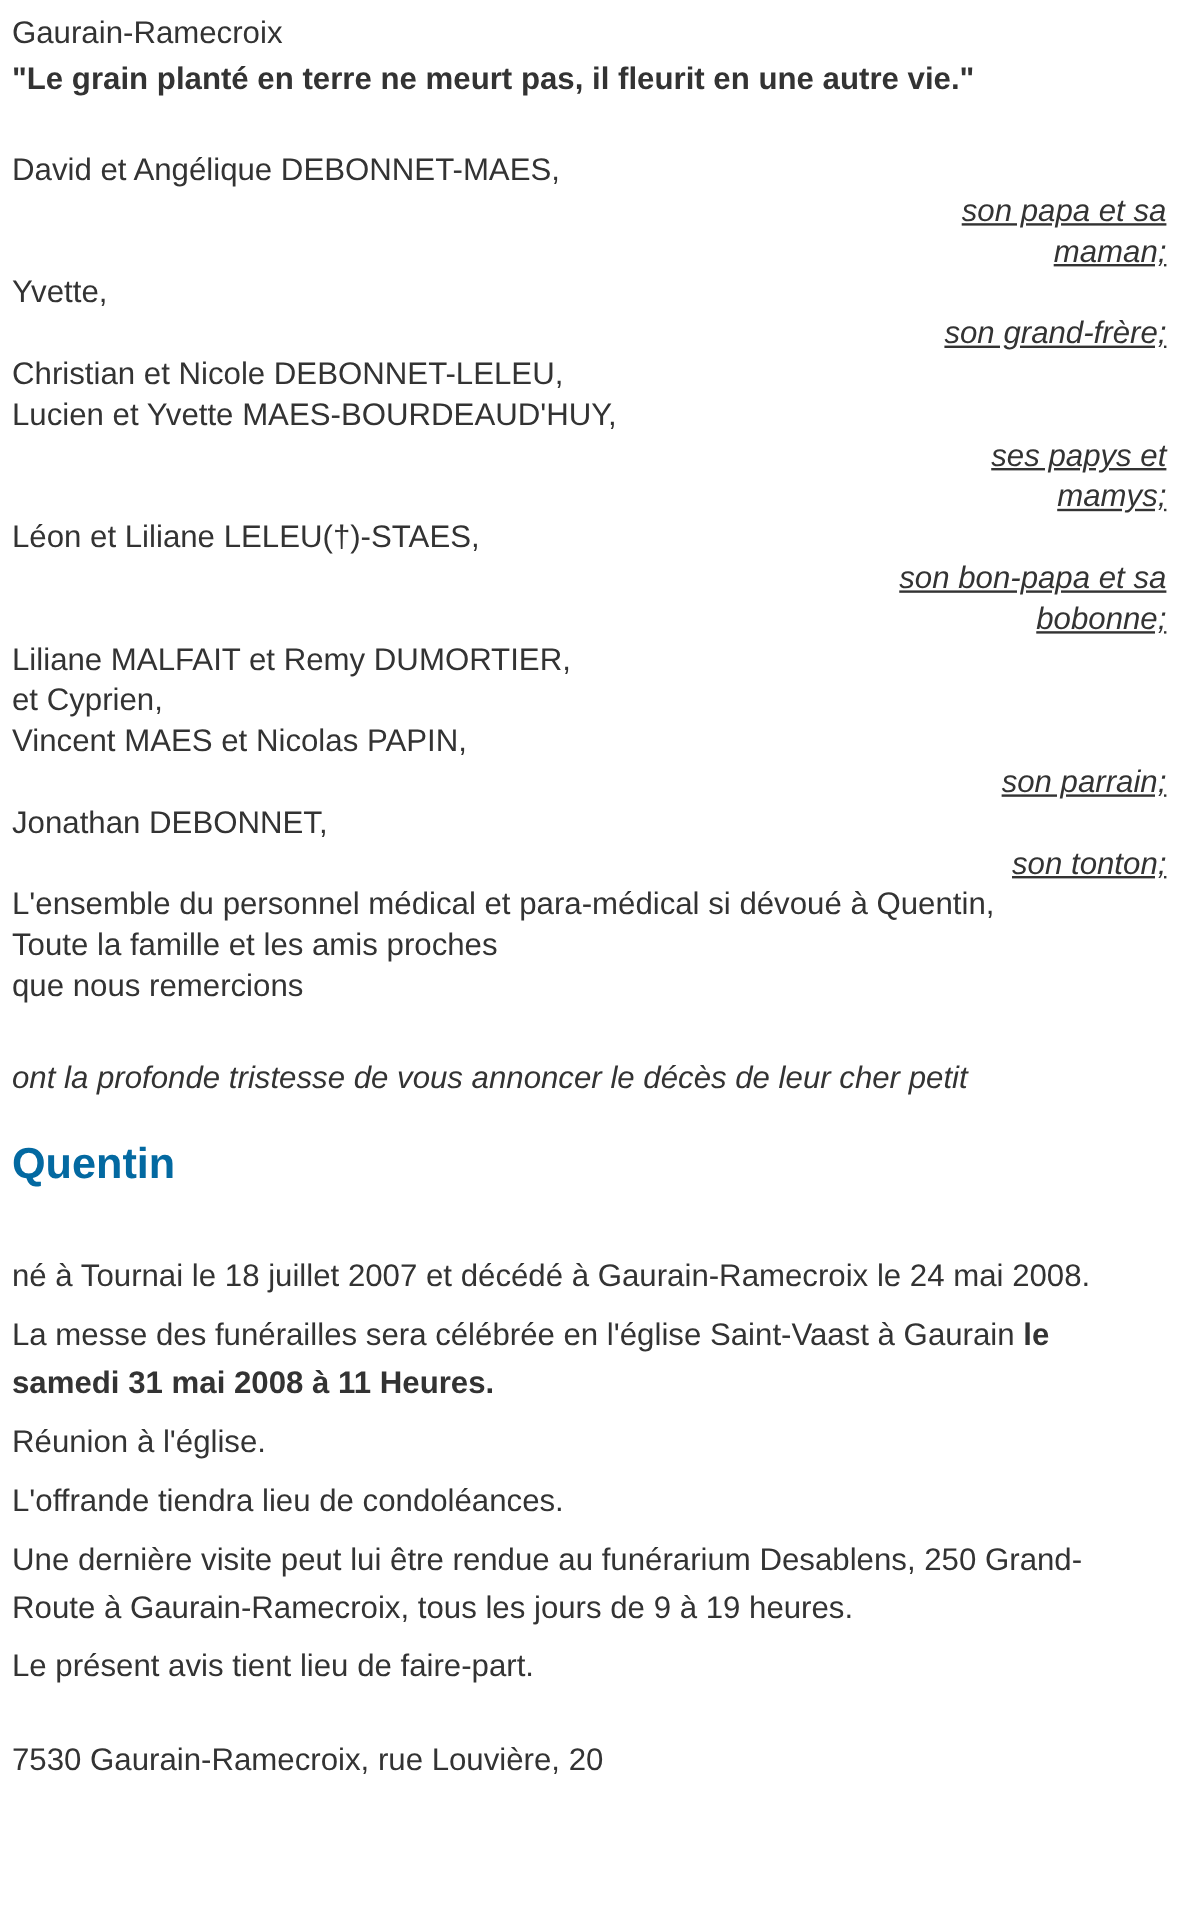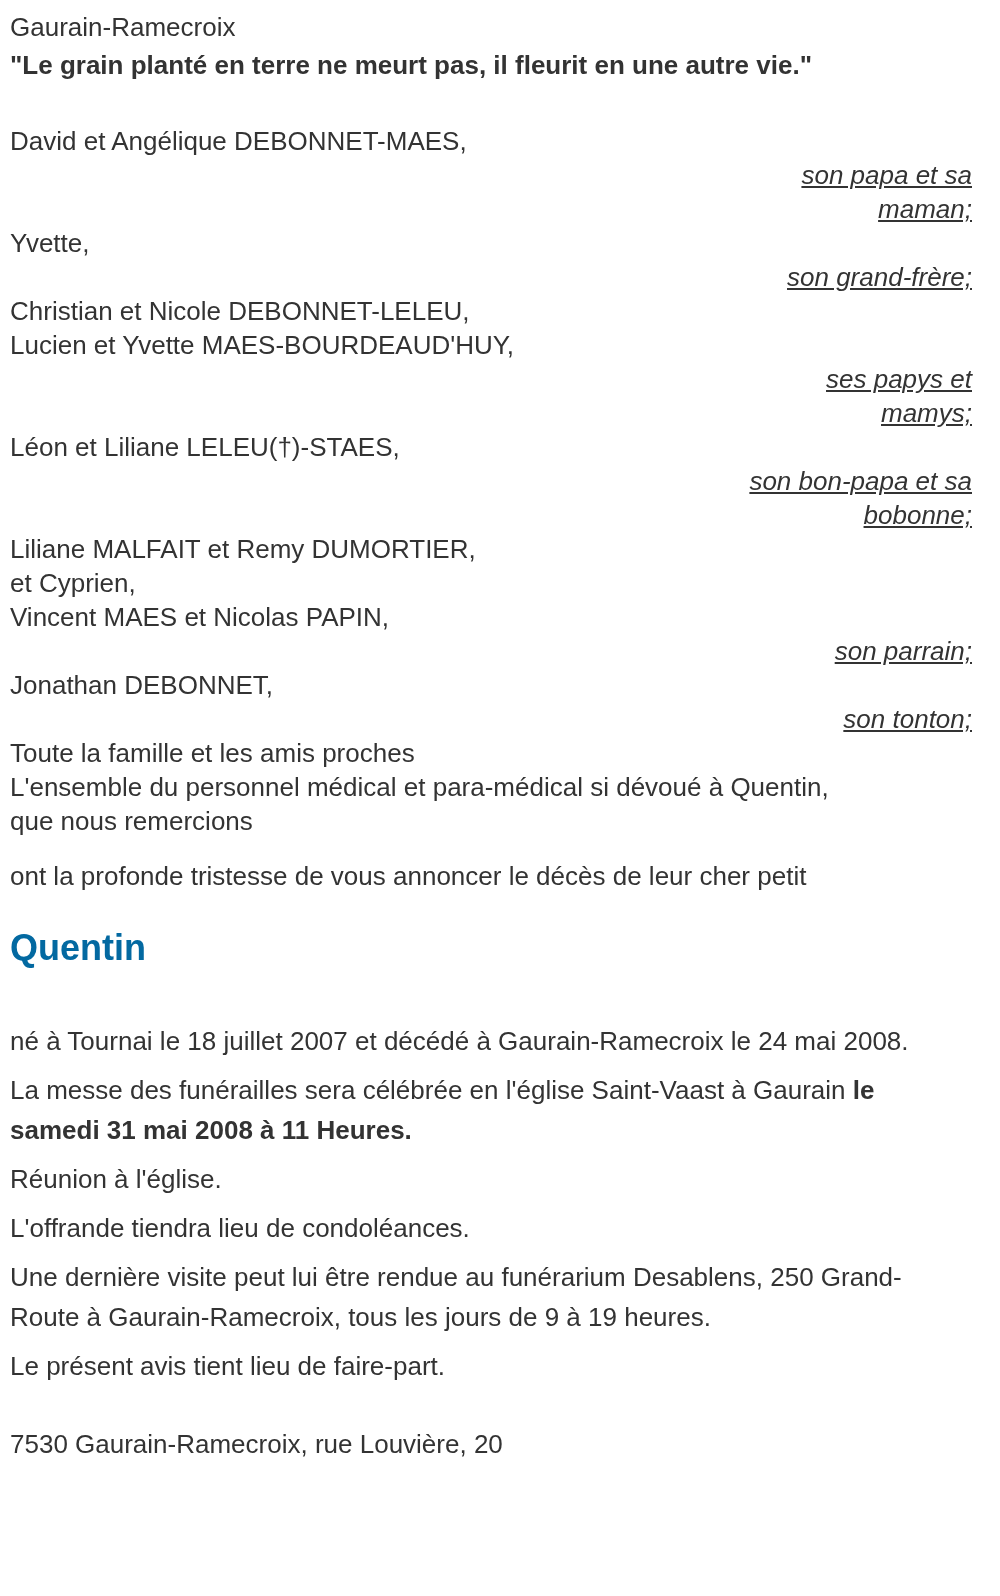--- a/index.html
+++ b/index.html
@@ -14,21 +14,21 @@
     padding: 8px 28px 0 10px;
   }
   .header-line { line-height: 38px; text-align: left; }
   .epitaph { font-weight: bold; }
 
   .family { margin-top: 40px; }
   .family .line { line-height: 34px; }
   .name-line { text-align: left; }
   .relation-line { text-align: right; font-style: italic; text-decoration: underline; }
 
-  .announcement { margin-top: 18px; line-height: 40px; }
+  .announcement { margin-top: 40px; line-height: 40px; font-style: italic; }
 
   .deceased-name {
     font-size: 36px;
     line-height: 48px;
     font-weight: bold;
     margin-top: 28px;
     margin-bottom: 49px;
     color: #0369a1;
   }
 
@@ -81,22 +81,22 @@
     <div class="line name-line">Vincent MAES et Nicolas PAPIN,</div>
     <div class="line relation-line">son parrain;</div>
   </div>
 
   <div>
     <div class="line name-line">Jonathan DEBONNET,</div>
     <div class="line relation-line">son tonton;</div>
   </div>
 
   <div>
+    <div class="line name-line">L'ensemble du personnel médical et para-médical si dévoué à Quentin,</div>
     <div class="line name-line">Toute la famille et les amis proches</div>
-    <div class="line name-line">L'ensemble du personnel médical et para-médical si dévoué à Quentin,</div>
     <div class="line name-line">que nous remercions</div>
   </div>
 </section>
 
 <div class="announcement">ont la profonde tristesse de vous annoncer le décès de leur cher petit</div>
 
 <h1 class="deceased-name">Quentin</h1>
 
 <p class="para first">né à Tournai le 18 juillet 2007 et décédé à Gaurain-Ramecroix le 24 mai 2008.</p>
 

